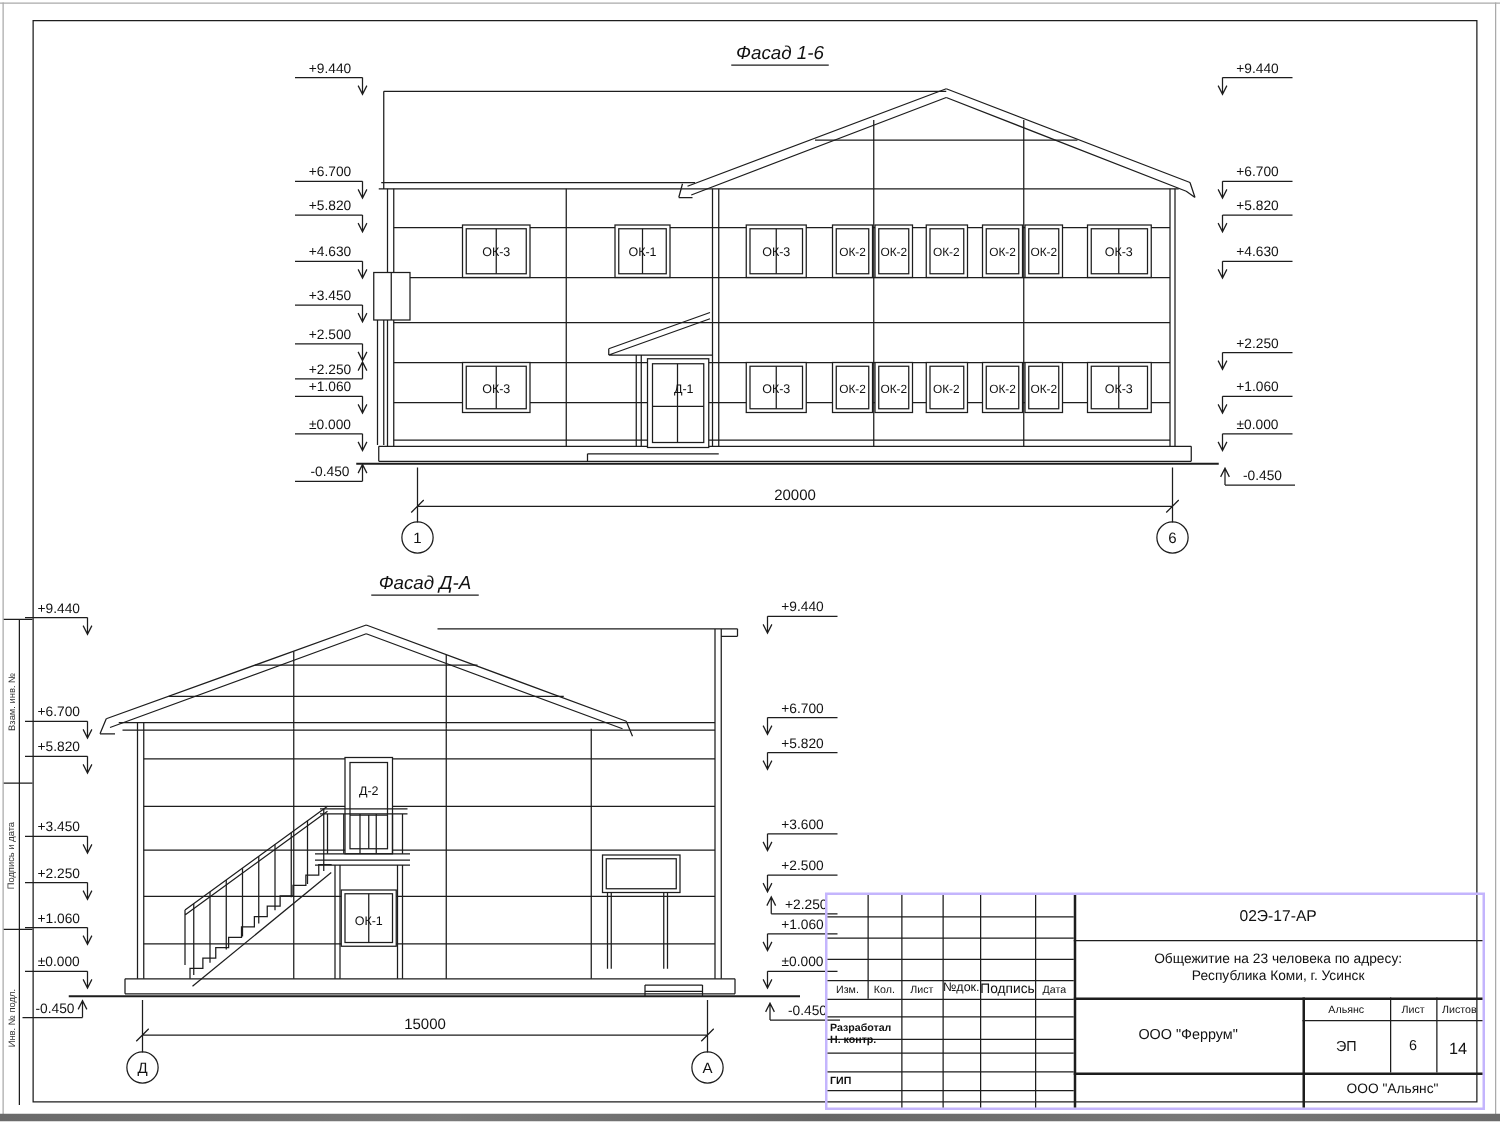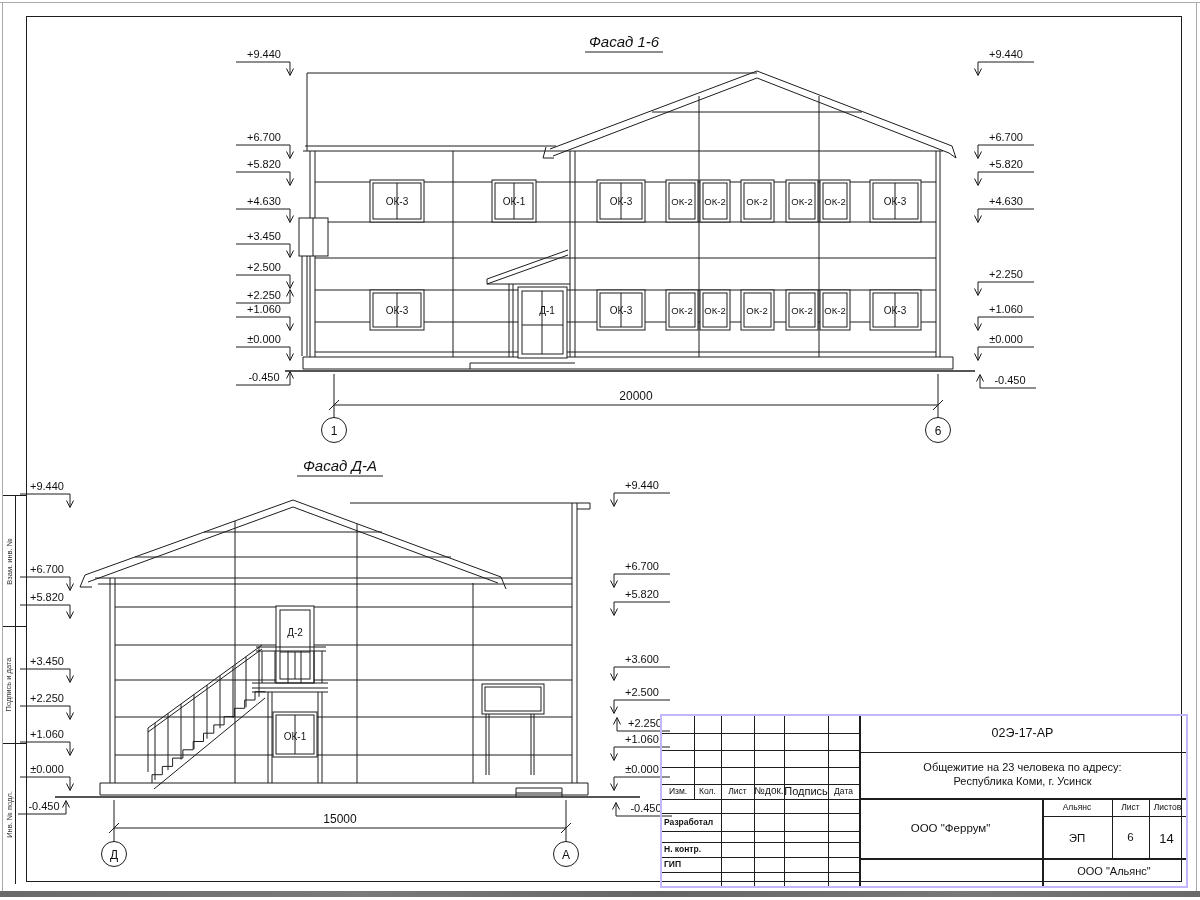--- a/index.html
+++ b/index.html
@@ -452,21 +452,21 @@
       <div>Общежитие на 23 человека по адресу:</div>
       <div>Республика Коми, г. Усинск</div>
     </div>
     <div class="tbc" style="left:0;top:68px;width:32px;height:15px;font-size:8.5px">Изм.</div>
     <div class="tbc" style="left:32px;top:68px;width:27px;height:15px;font-size:8.5px">Кол.</div>
     <div class="tbc" style="left:59px;top:68px;width:33px;height:15px;font-size:8.5px">Лист</div>
     <div class="tbc" style="left:92px;top:68px;width:30px;height:15px;font-size:10px">№док.</div>
     <div class="tbc" style="left:122px;top:68px;width:44px;height:15px;font-size:11px">Подпись</div>
     <div class="tbc" style="left:166px;top:68px;width:31px;height:15px;font-size:8.5px">Дата</div>
     <div class="tbc left" style="left:2px;top:97px;width:56px;height:18px;font-size:8.5px">Разработал</div>
-    <div class="tbc left" style="left:2px;top:126px;width:56px;height:15px;font-size:8.5px">Н. контр.</div>
+    <div class="tbc left" style="left:2px;top:108px;width:56px;height:15px;font-size:8.5px">Н. контр.</div>
     <div class="tbc left" style="left:2px;top:141px;width:56px;height:15px;font-size:8.5px">ГИП</div>
     <div class="tbc" style="left:197px;top:82px;width:183px;height:60px;font-size:11.5px">ООО "Феррум"</div>
     <div class="tbc" style="left:380px;top:82px;width:70px;height:18px;font-size:8.5px">Альянс</div>
     <div class="tbc" style="left:450px;top:82px;width:37px;height:18px;font-size:8.5px">Лист</div>
     <div class="tbc" style="left:487px;top:82px;width:37px;height:18px;font-size:8.5px">Листов</div>
     <div class="tbc" style="left:380px;top:100px;width:70px;height:44px;font-size:11.5px">ЭП</div>
     <div class="tbc" style="left:450px;top:100px;width:37px;height:42px;font-size:11.5px">6</div>
     <div class="tbc" style="left:486px;top:100px;width:37px;height:46px;font-size:13px">14</div>
     <div class="tbc" style="left:380px;top:142px;width:144px;height:28px;font-size:11px">ООО "Альянс"</div>
   </div>

